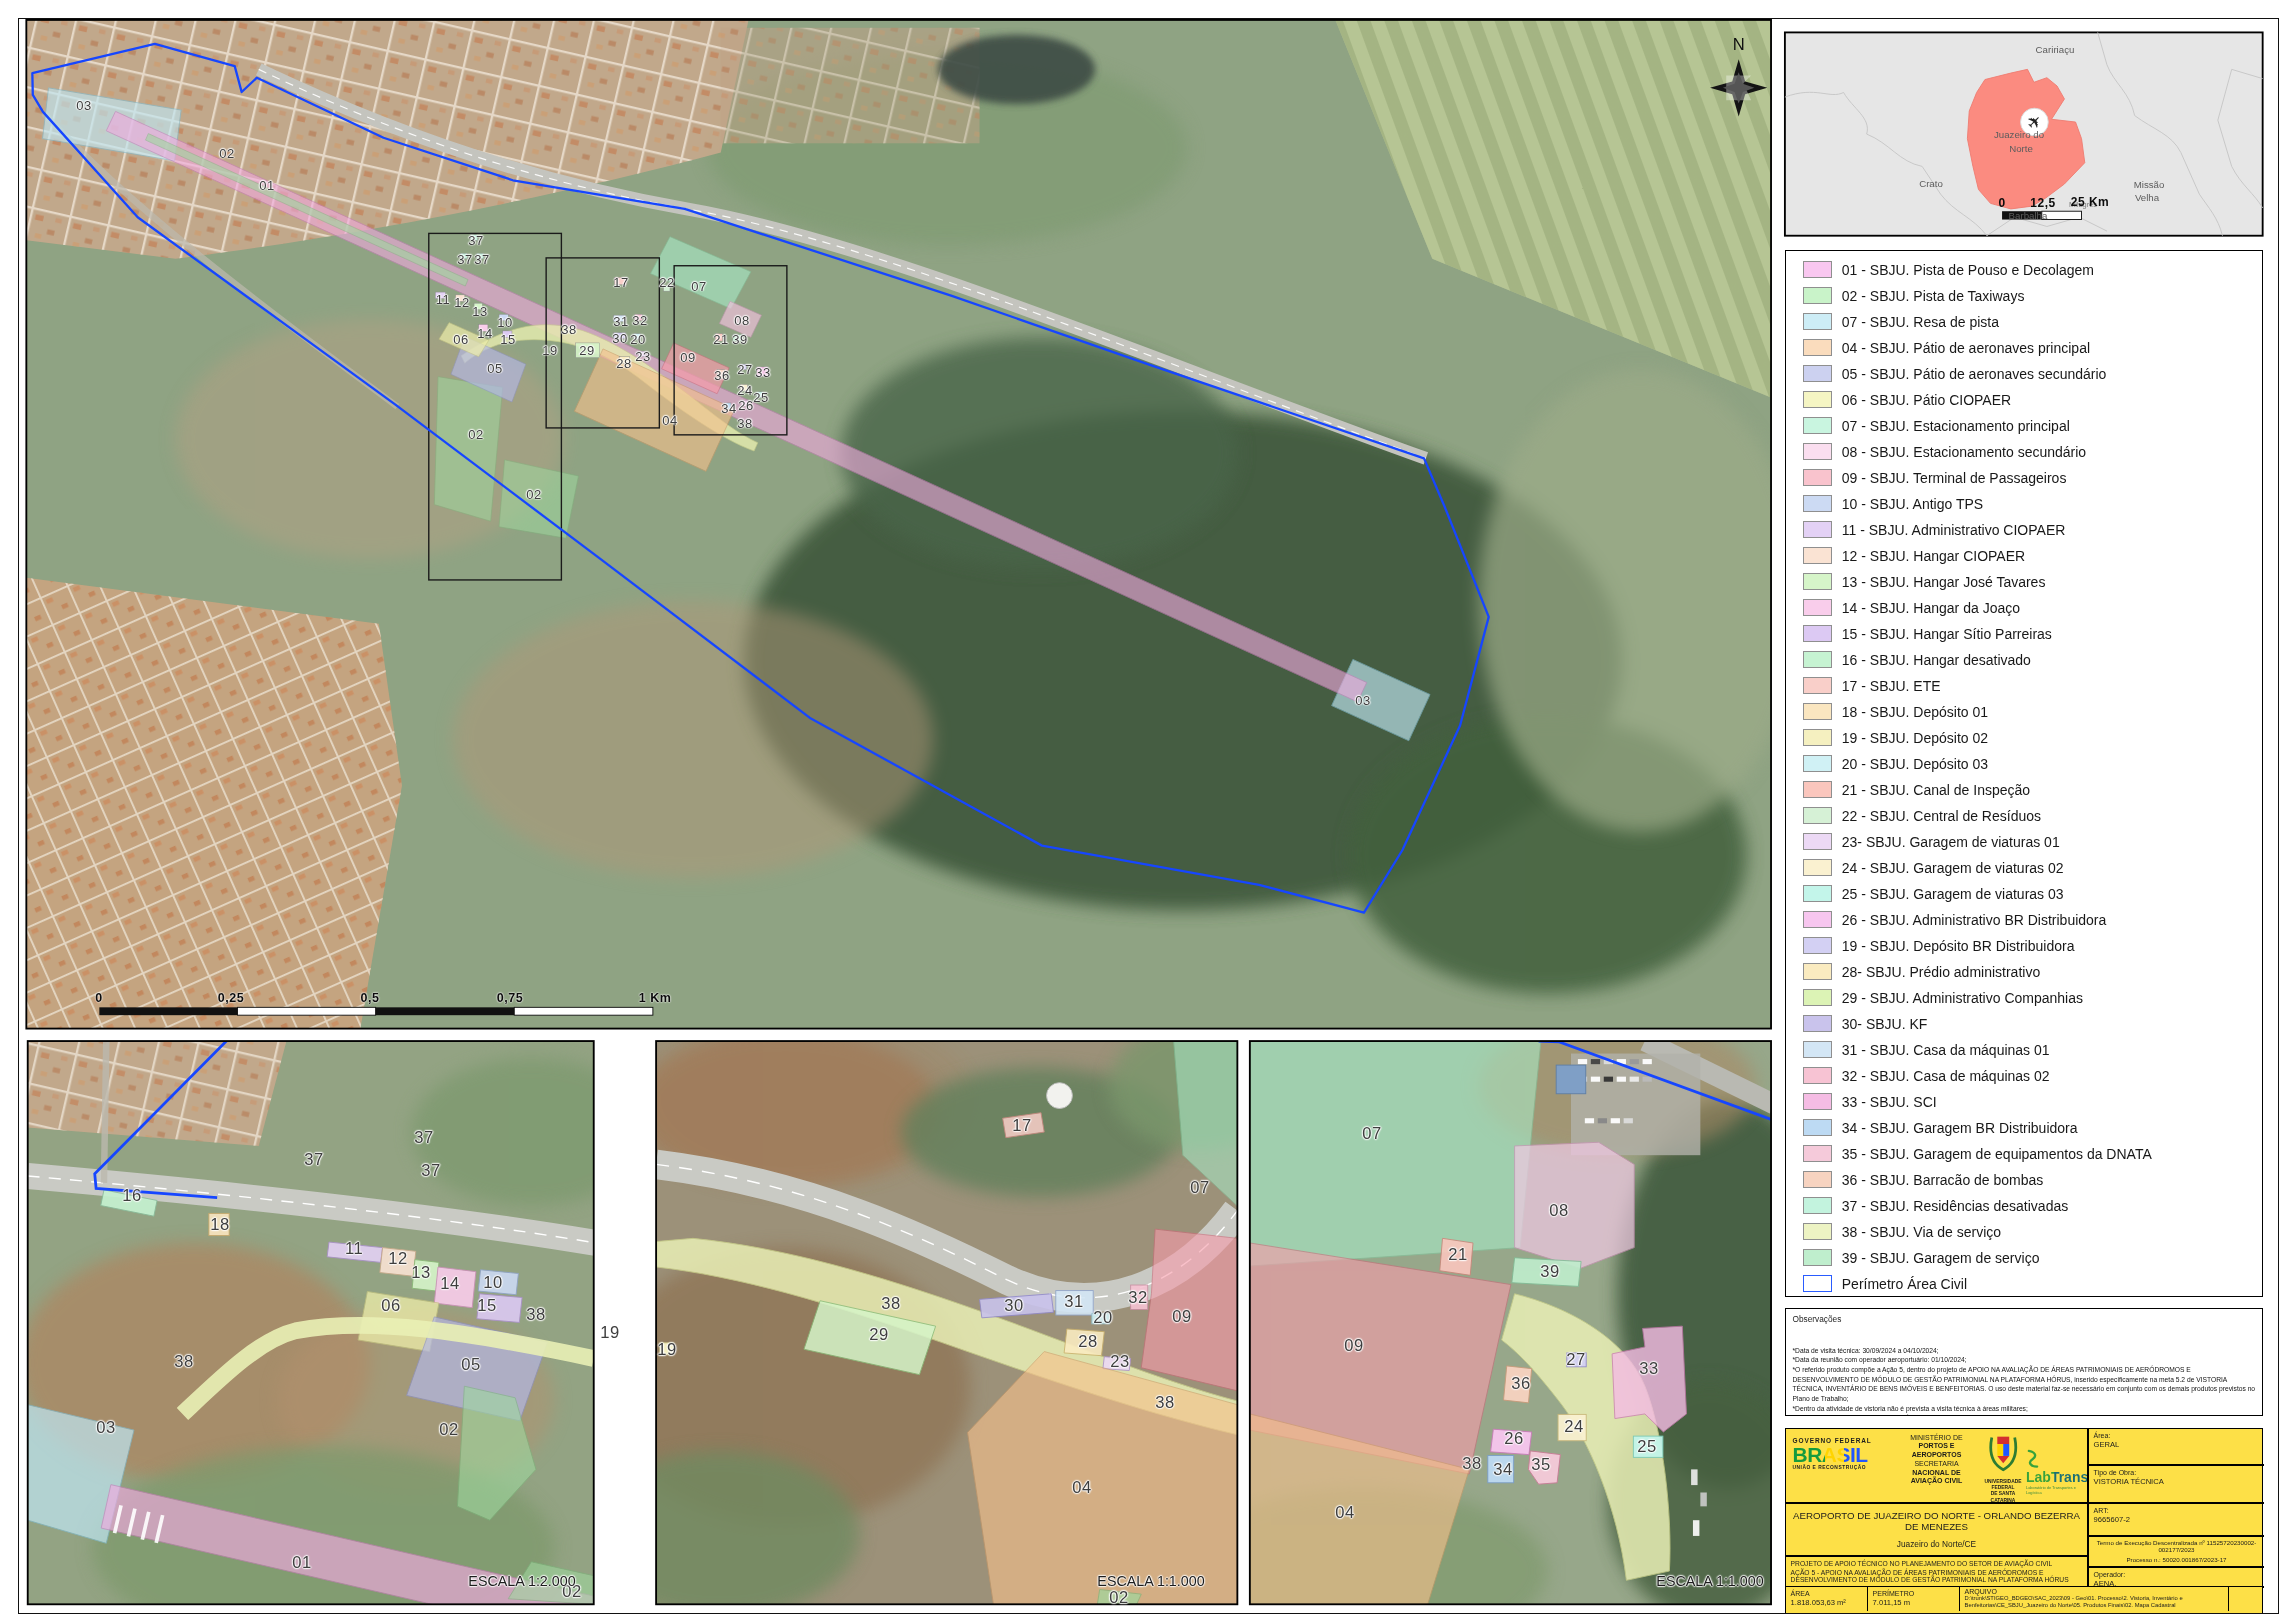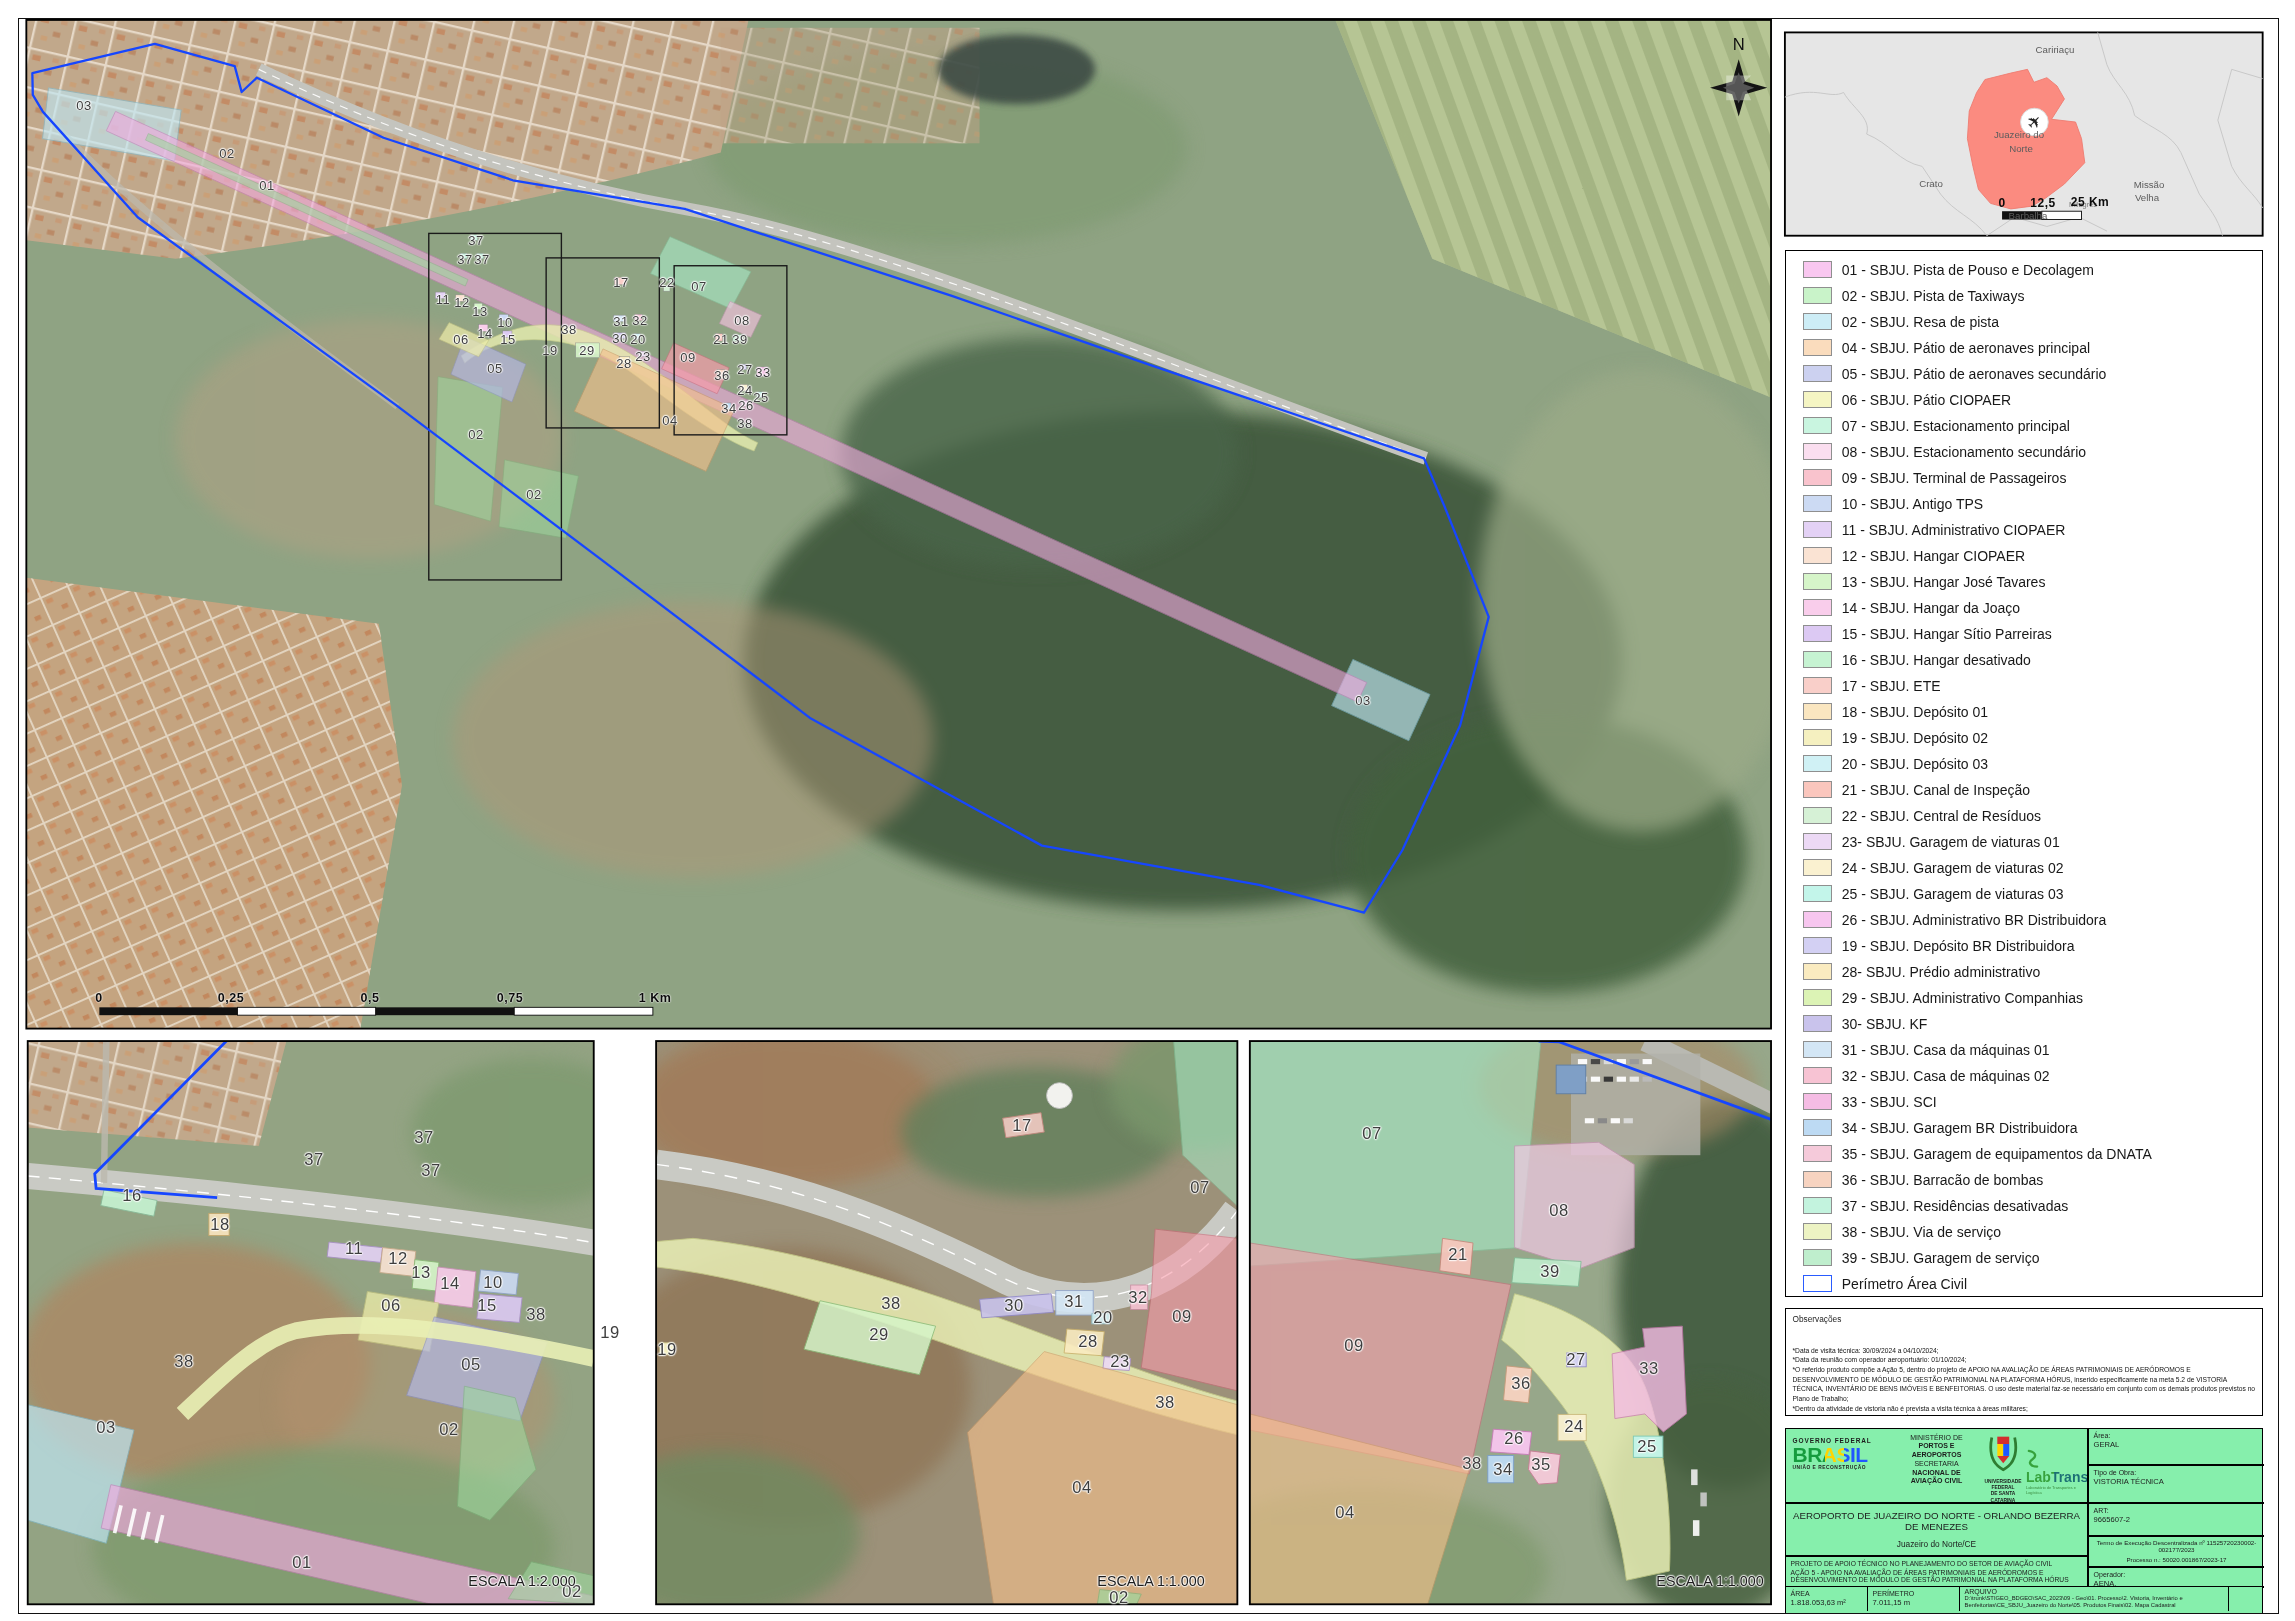--- a/index.html
+++ b/index.html
@@ -26,21 +26,21 @@
   .legend-row:first-child{margin-top:5.5px;}
   .swatch{width:29px;height:16.6px;border:0.9px solid #8f8f8f;box-sizing:border-box;margin-right:10.2px;flex:none;}
   .swatch.perim{border:1.4px solid #2a5cff;background:#fff;}
   .legend-label{font-size:14px;color:#181818;white-space:nowrap;}
   
   .obs-box{position:absolute;left:1785px;top:1308px;width:478px;height:108px;background:#fff;
            border:1.4px solid #000;box-sizing:border-box;padding:4.6px 6.5px;overflow:hidden;}
   .obs-title{font-size:8.3px;margin-bottom:22px;}
   .obs-line{font-size:6.7px;line-height:1.45;color:#111;}
   
-  .tb{position:absolute;left:1785px;top:1428px;width:478px;height:186px;background:#86efac;
+  .tb{position:absolute;left:1785px;top:1428px;width:478px;height:186px;background:#fde047;
       border:1.4px solid #000;box-sizing:border-box;}
   .cell{position:absolute;border:0.9px solid #000;box-sizing:border-box;padding:2.8px 4.6px;overflow:hidden;}
   .cell .small{font-size:7px;display:block;}
   .cell .val{font-size:7.6px;display:block;margin-top:1px;}
   .center{display:flex;flex-direction:column;align-items:center;justify-content:center;text-align:center;}
   .tb-air1{font-size:9.7px;}
   .tb-air2{font-size:8.3px;margin-top:7.4px;}
   .tb-proj{font-size:6.7px;text-align:left;width:100%;}
   .prancha-val{font-size:18.5px;font-style:italic;font-family:"Liberation Serif",serif;margin-top:4.6px;text-align:center;}
   
@@ -338,21 +338,21 @@
         <div class="legend-row">
           <span class="swatch" style="background: rgb(249, 199, 240);"></span>
           <span class="legend-label">01 - SBJU. Pista de Pouso e Decolagem</span>
         </div>
         <div class="legend-row">
           <span class="swatch" style="background: rgb(201, 243, 201);"></span>
           <span class="legend-label">02 - SBJU. Pista de Taxiways</span>
         </div>
         <div class="legend-row">
           <span class="swatch" style="background: rgb(205, 237, 246);"></span>
-          <span class="legend-label">02 - SBJU. Resa de pista</span>
+          <span class="legend-label">07 - SBJU. Resa de pista</span>
         </div>
         <div class="legend-row">
           <span class="swatch" style="background: rgb(250, 220, 189);"></span>
           <span class="legend-label">04 - SBJU. Pátio de aeronaves principal</span>
         </div>
         <div class="legend-row">
           <span class="swatch" style="background: rgb(204, 209, 240);"></span>
           <span class="legend-label">05 - SBJU. Pátio de aeronaves secundário</span>
         </div>
         <div class="legend-row">

